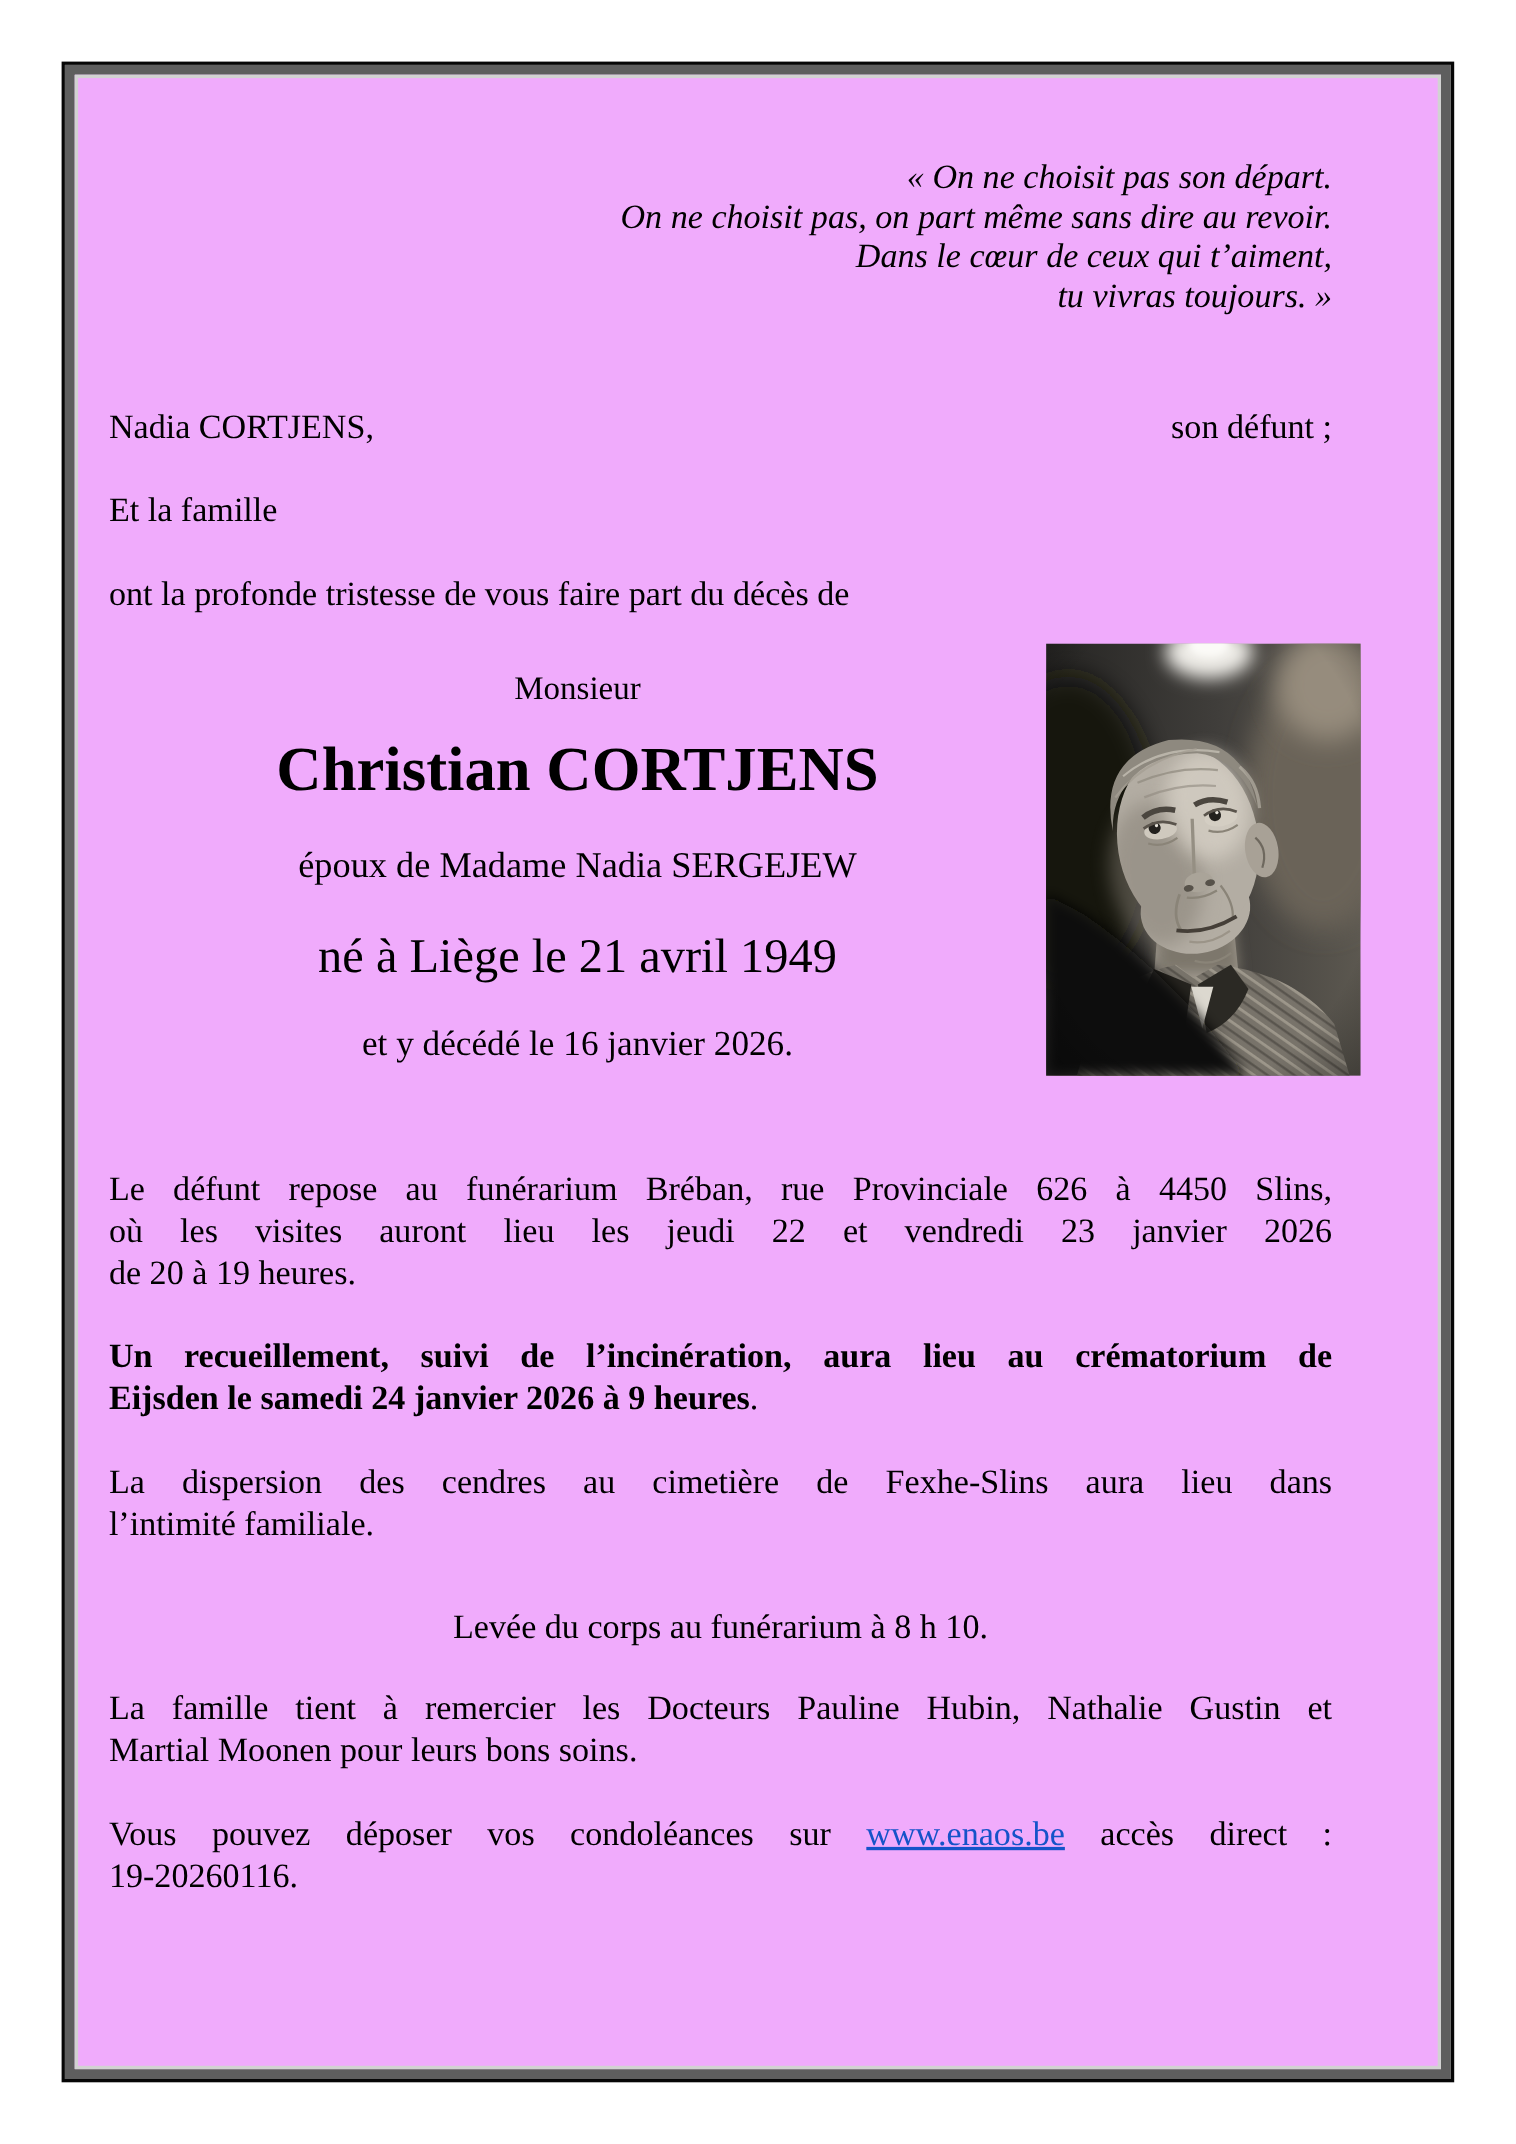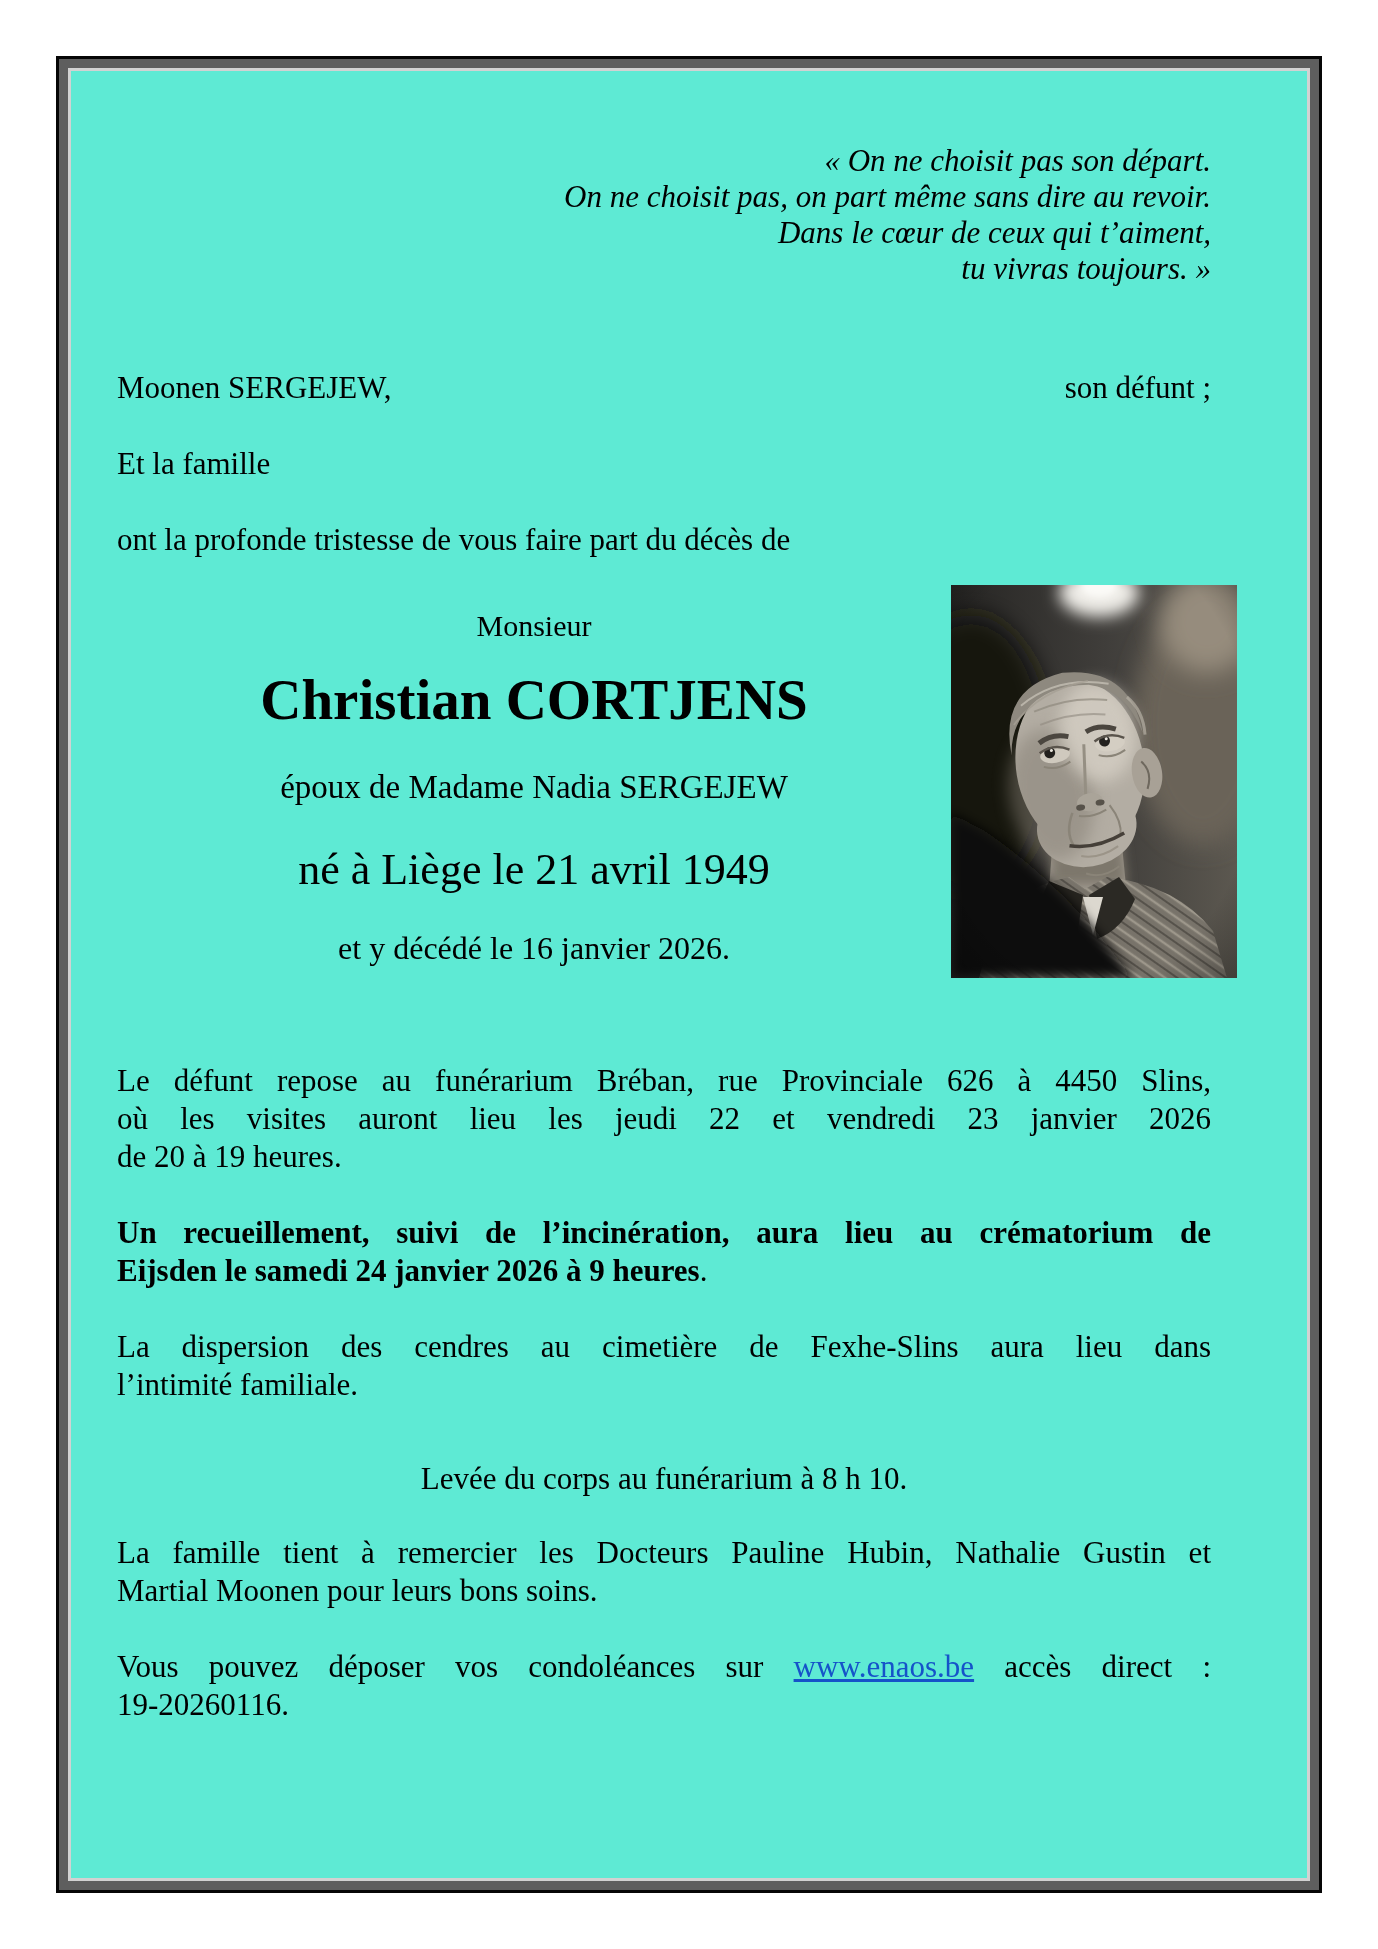--- a/index.html
+++ b/index.html
@@ -28,22 +28,22 @@
     width: 100%;
     height: 100%;
     border: 9px solid #5e5e5e;
     box-sizing: border-box;
   }
   .frame-inner {
     width: 100%;
     height: 100%;
     border: 3px solid #d2d2d2;
     box-sizing: border-box;
-    background: #5eead4;
-    padding: 72px 96px 0 46px;
+    background: #f0abfc;
+    padding: 72px 96px 0 28px;
     overflow: hidden;
   }
   .quote {
     text-align: right;
     font-style: italic;
     font-size: 31px;
     line-height: 36px;
     margin: 0 0 82px 0;
   }
   .spouse-row {
@@ -137,21 +137,21 @@
     <div class="frame-inner">
 
       <div class="quote">
         <div>« On ne choisit pas son départ.</div>
         <div>On ne choisit pas, on part même sans dire au revoir.</div>
         <div>Dans le cœur de ceux qui t’aiment,</div>
         <div>tu vivras toujours. »</div>
       </div>
 
       <div class="spouse-row">
-        <span>Moonen SERGEJEW,</span>
+        <span>Nadia CORTJENS,</span>
         <span>son défunt ;</span>
       </div>
 
       <p class="std">Et la famille</p>
 
       <p class="std" style="margin-bottom:0;">ont la profonde tristesse de vous faire part du décès de</p>
 
       <div class="hero">
         <div class="hero-left">
           <p class="hero-title">Monsieur</p>

